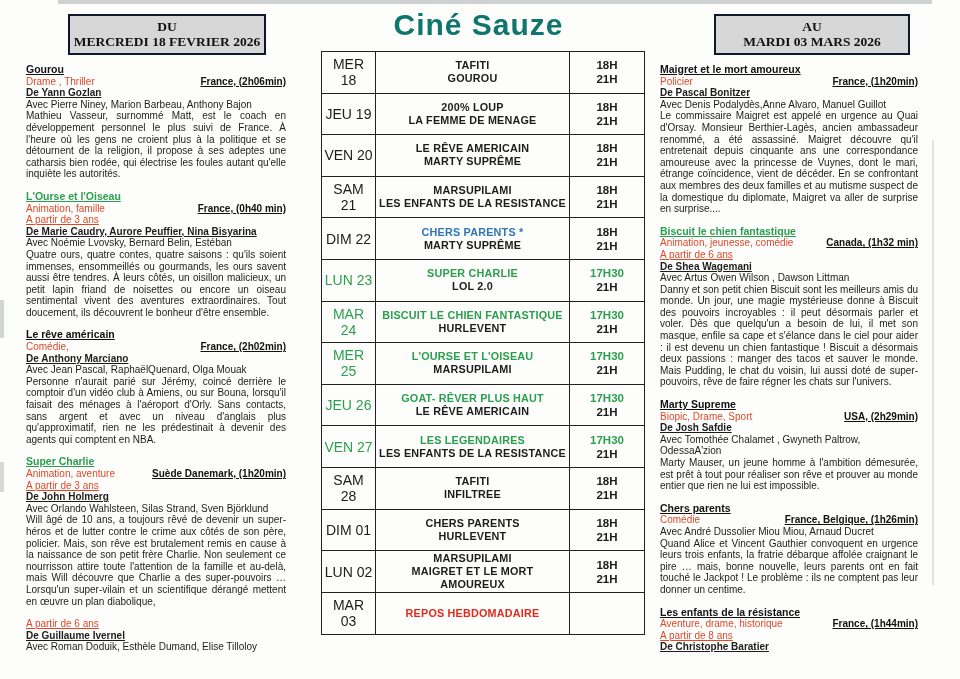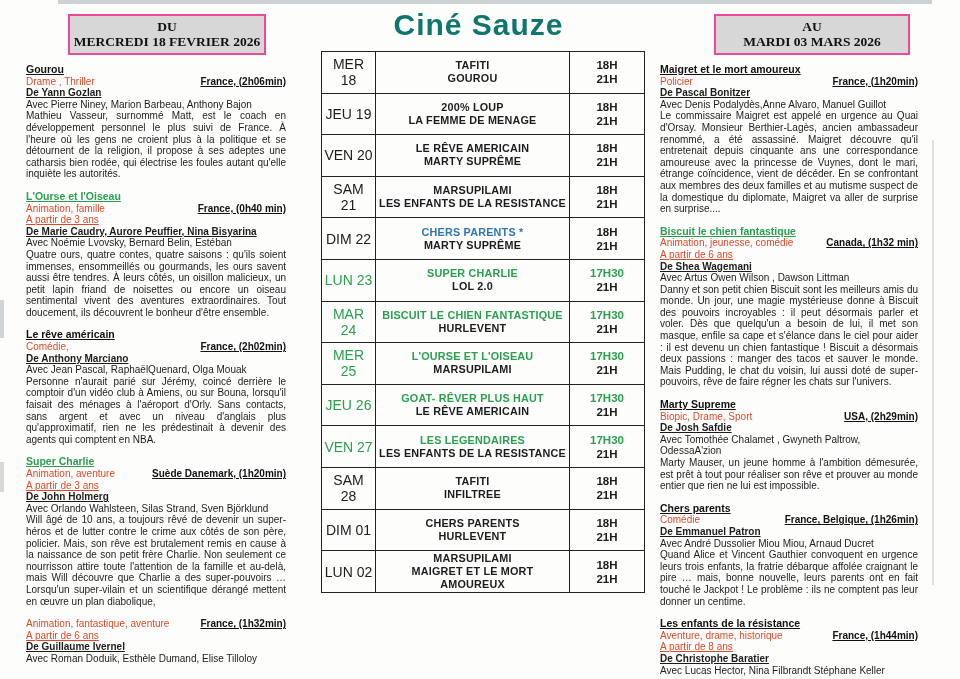--- a/index.html
+++ b/index.html
@@ -14,21 +14,21 @@
   .artifact.spec1 { left:0; top:300px; width:4px; height:38px; opacity:.5; }
   .artifact.spec2 { left:0; top:462px; width:4px; height:30px; opacity:.45; }
 
   
   .col { position:absolute; top:8px; height:668px; overflow:hidden; }
   .col-left  { left:26px;  width:260px; }
   .col-right { left:660px; width:258px; }
   .col-center{ position:absolute; left:321px; top:0; width:315px; height:679px; }
 
   
-  .date-box { background:#d7d7d7; border:2px solid #ec4899; text-align:center;
+  .date-box { background:#d7d7d7; border:2px solid #0f172a; text-align:center;
     font-family:"Liberation Serif", serif; font-weight:bold; color:#111;
     padding:3px 2px 4px; line-height:15px; font-size:13.5px; }
   .col-left  .date-box { width:198px; margin:6px 0 9px 42px; }
   .col-right .date-box { width:196px; margin:6px 0 9px 54px; }
 
   
   .film { margin-bottom:11px; font-size:10px; line-height:11.6px; }
   .film-title { font-size:10.5px; font-weight:bold; text-decoration:underline; color:#111; }
   .film-title.green { color:#2aa04e; }
   .meta-row { display:flex; justify-content:space-between; align-items:baseline; }
@@ -110,24 +110,20 @@
         <span class="genre">Animation, aventure</span>
         <span class="country">Suède Danemark, (1h20min)</span>
       </div>
       <div class="age">A partir de 3 ans</div>
       <div class="director">De John Holmerg</div>
       <div class="cast">Avec Orlando Wahlsteen, Silas Strand, Sven Björklund</div>
       <p class="synopsis">Will âgé de 10 ans, a toujours rêvé de devenir un super-héros et de lutter contre le crime aux côtés de son père, policier. Mais, son rêve est brutalement remis en cause à la naissance de son petit frère Charlie. Non seulement ce nourrisson attire toute l'attention de la famille et au-delà, mais Will découvre que Charlie a des super-pouvoirs … Lorsqu'un super-vilain et un scientifique dérangé mettent en œuvre un plan diabolique,</p>
     </section>
 
     <section class="film">
-      <div class="meta-row">
-        <span class="genre">Animation, fantastique, aventure</span>
-        <span class="country">France, (1h32min)</span>
-      </div>
       <div class="age">A partir de 6 ans</div>
       <div class="director">De Guillaume Ivernel</div>
       <div class="cast">Avec Roman Doduik, Esthèle Dumand, Elise Tilloloy</div>
 
     </section>
   </aside>
 
   <main class="col-center">
     <h1 class="cine-title">Ciné Sauze</h1>
     <table class="schedule">
@@ -266,20 +262,31 @@
         </tr>
         <tr>
           <td class="c-date">LUN 02</td>
           <td class="c-films">
             <div class="f1">MARSUPILAMI</div>
             <div class="f2">MAIGRET ET LE MORT AMOUREUX</div>
           </td>
           <td class="c-times">
             <div class="t1">18H</div>
             <div class="t2">21H</div>
+          </td>
+        </tr>
+        <tr class="r-repos">
+          <td class="c-date">MAR 03</td>
+          <td class="c-films">
+            <div class="f1">REPOS HEBDOMADAIRE</div>
+
+          </td>
+          <td class="c-times">
+            
+            
           </td>
         </tr>
       </tbody>
     </table>
   </main>
 
   <aside class="col col-right">
     <div class="date-box">
       <div>AU</div>
       <div>MARDI 03 MARS 2026</div>
@@ -318,30 +325,28 @@
       <div class="cast">Avec Tomothée Chalamet , Gwyneth Paltrow, OdessaA'zion</div>
       <p class="synopsis">Marty Mauser, un jeune homme à l'ambition démesurée, est prêt à tout pour réaliser son rêve et prouver au monde entier que rien ne lui est impossible.</p>
     </section>
 
     <section class="film">
       <h3 class="film-title">Chers parents</h3>
       <div class="meta-row">
         <span class="genre">Comédie</span>
         <span class="country">France, Belgique, (1h26min)</span>
       </div>
-      <div class="director">De Emmanuel Patron</div>
       <div class="cast">Avec André Dussolier Miou Miou, Arnaud Ducret</div>
       <p class="synopsis">Quand Alice et Vincent Gauthier convoquent en urgence leurs trois enfants, la fratrie débarque affolée craignant le pire … mais, bonne nouvelle, leurs parents ont en fait touché le Jackpot ! Le problème : ils ne comptent pas leur donner un centime.</p>
     </section>
 
     <section class="film">
       <h3 class="film-title">Les enfants de la résistance</h3>
       <div class="meta-row">
         <span class="genre">Aventure, drame, historique</span>
         <span class="country">France, (1h44min)</span>
       </div>
       <div class="age">A partir de 8 ans</div>
       <div class="director">De Christophe Baratier</div>
-      <div class="cast">Avec Lucas Hector, Nina Filbrandt Stéphane Keller</div>
 
     </section>
   </aside>
 </div>
 
 </body></html>

